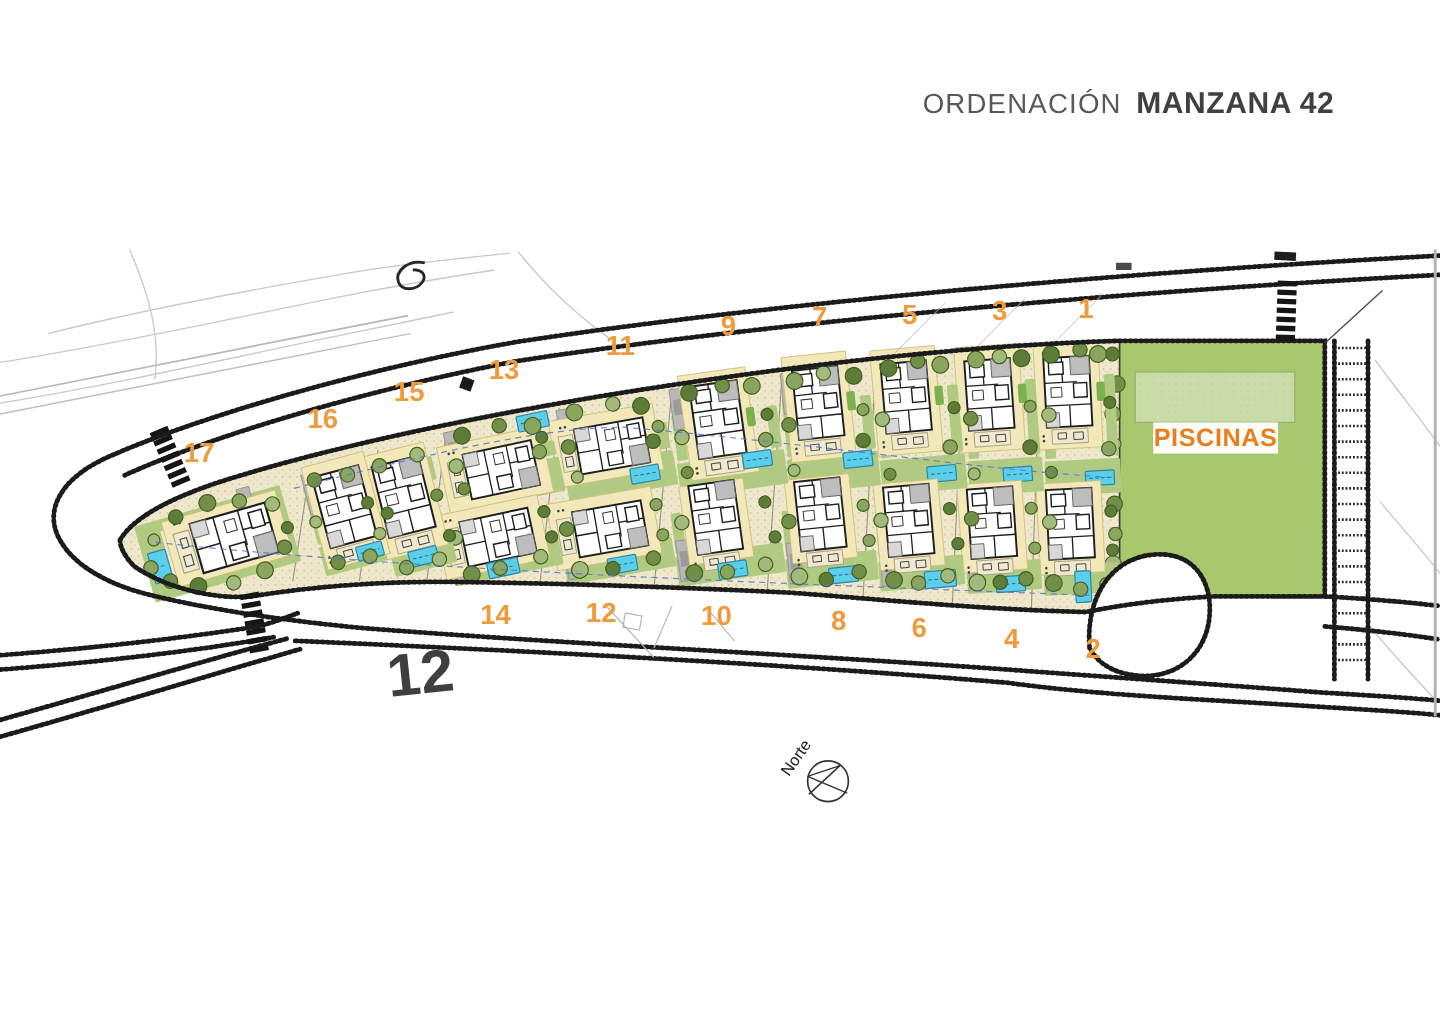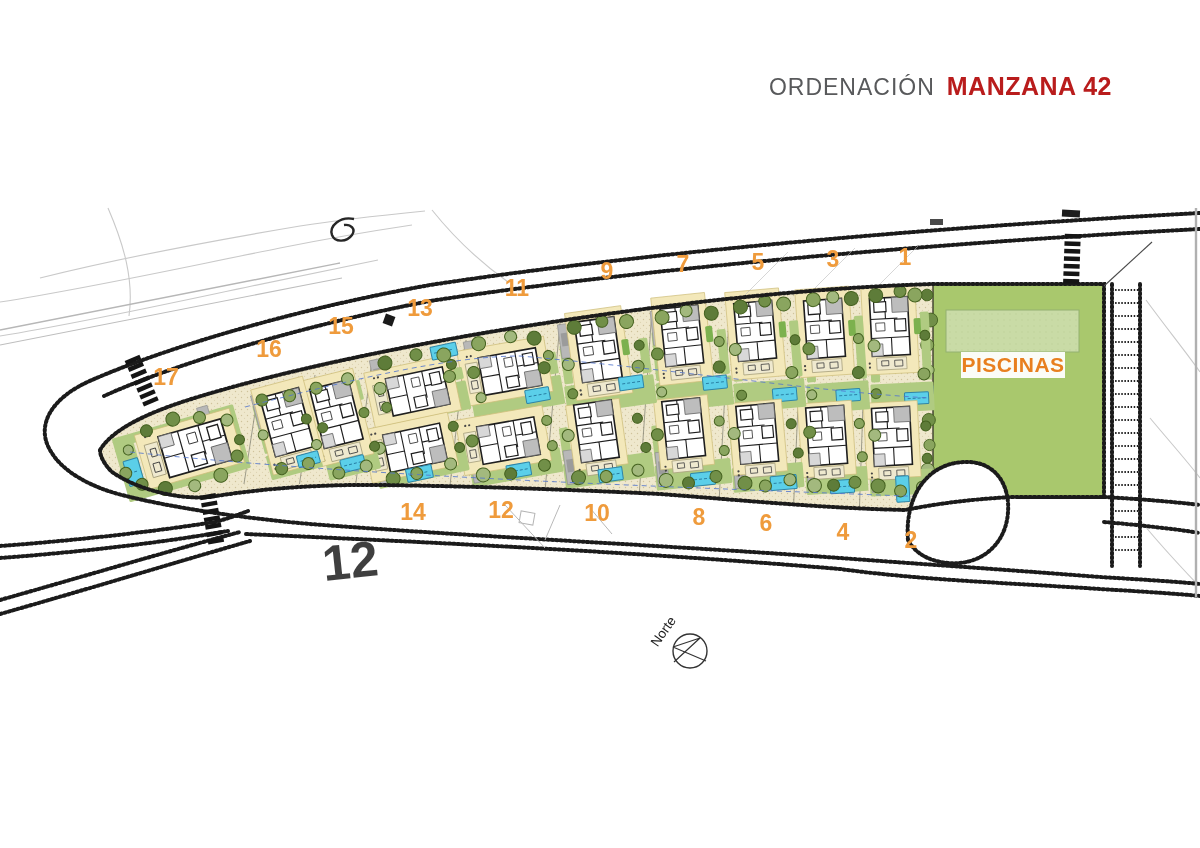--- a/index.html
+++ b/index.html
@@ -1,20 +1,20 @@
 <!DOCTYPE html>
 <html><head>
 <meta charset="utf-8">
 <style>
   html,body{margin:0;padding:0;background:#ffffff;}
   #page{position:relative;width:1200px;height:848px;background:#fff;overflow:hidden;
         font-family:"Liberation Sans","DejaVu Sans",sans-serif;}
   #title-bar{position:absolute;top:72px;right:88px;display:flex;align-items:baseline;gap:12px;}
   #title-prefix{font-size:23px;color:#58595b;letter-spacing:1px;font-weight:500;}
-  #title-highlight{font-size:25px;color:#b91c1c;font-weight:bold;letter-spacing:0.5px;}
+  #title-highlight{font-size:25px;color:#404040;font-weight:bold;letter-spacing:0.5px;}
   svg{position:absolute;left:0;top:0;}
   .hatch{fill:none;stroke:#1b1b1b;stroke-width:4;stroke-dasharray:1.8 2.6;stroke-linecap:round;}
   .hatch-base{fill:none;stroke:#4a4a4a;stroke-width:0.9;opacity:.7;}
   .topo{fill:none;stroke:#c9c9c9;stroke-width:1.1;}
   text{font-family:"Liberation Sans","DejaVu Sans",sans-serif;}
   .plot-num{font-size:23px;font-weight:600;}
 </style>
 </head>
 <body>
 

